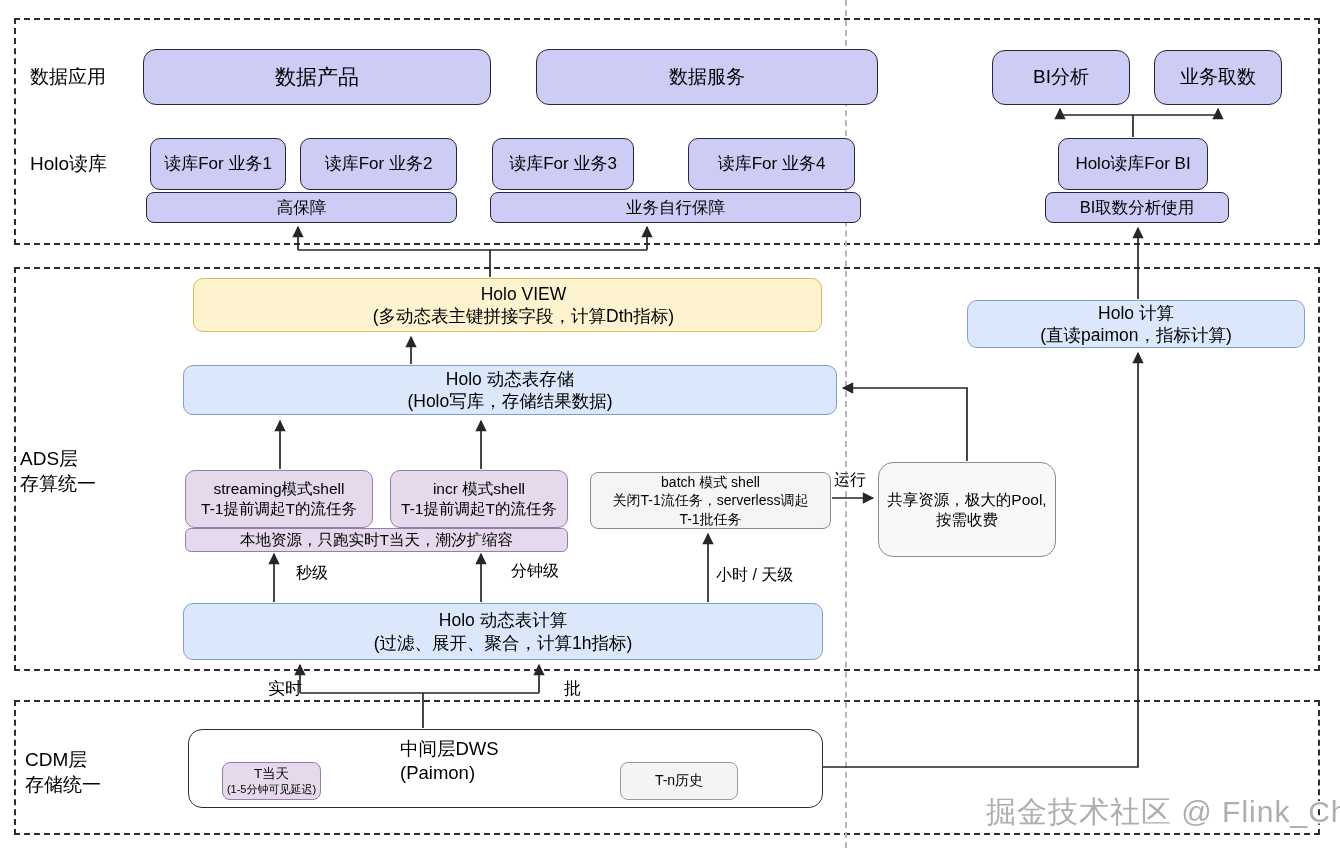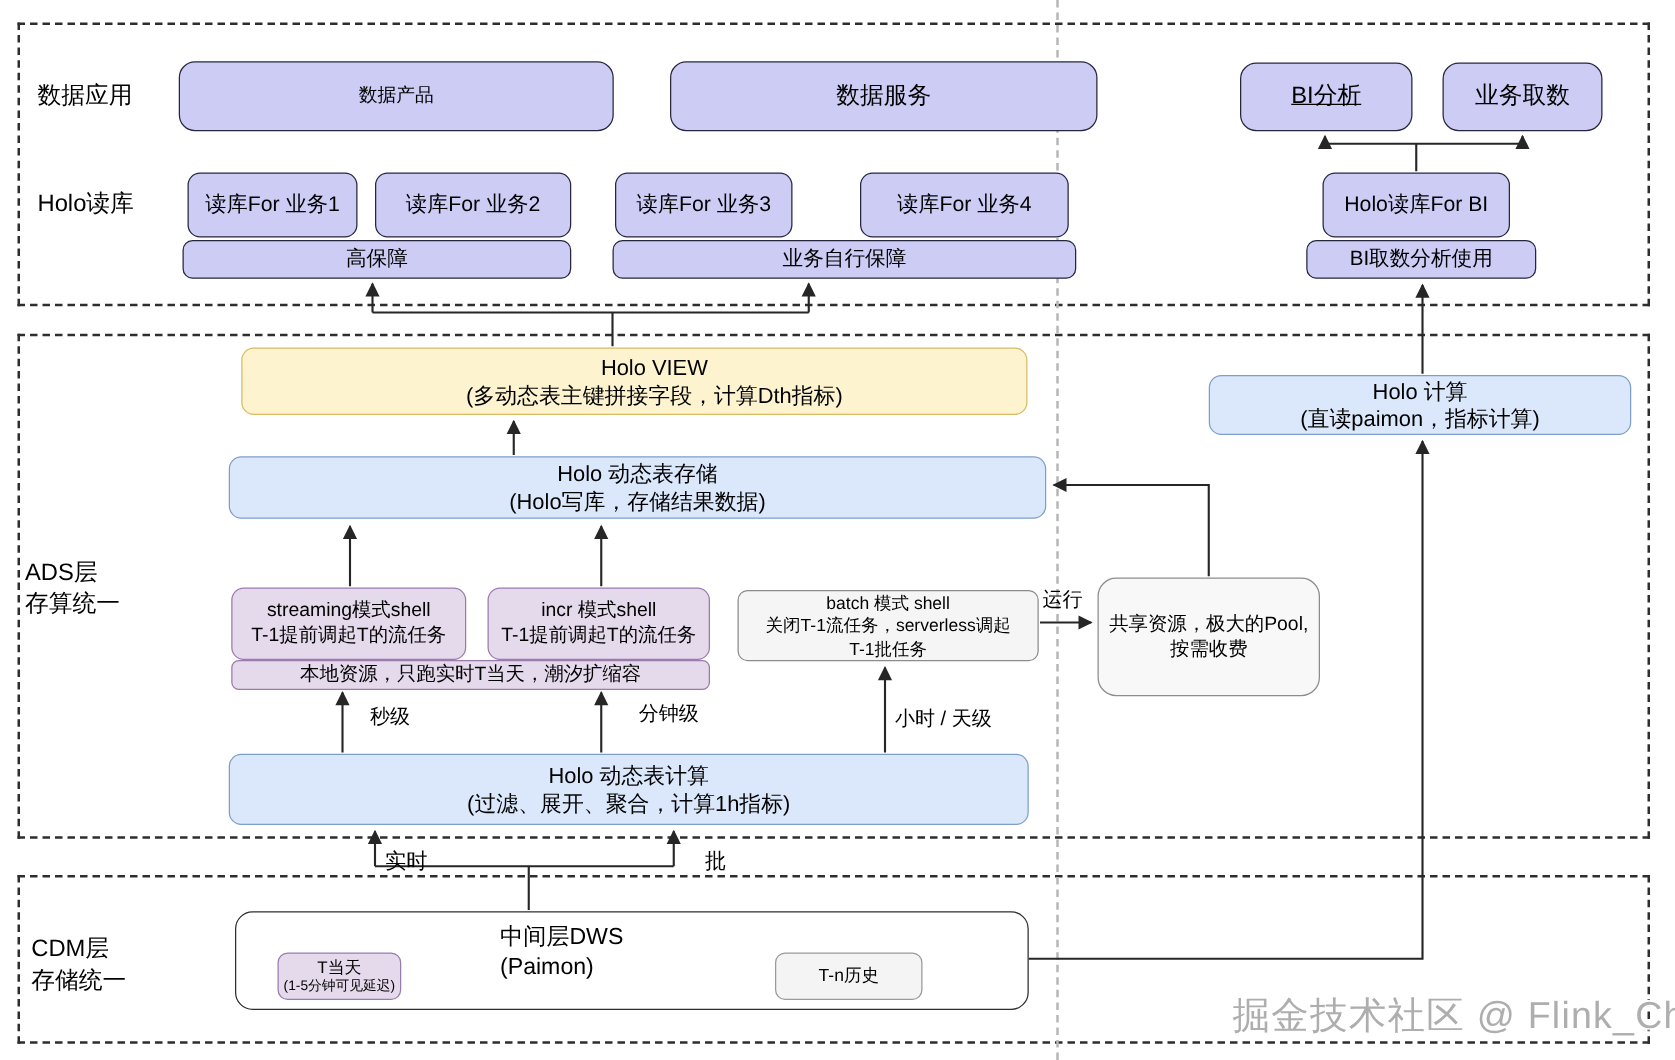--- a/index.html
+++ b/index.html
@@ -87,27 +87,27 @@
   <div class="layer-label" style="left:30px;top:151px;width:110px;">Holo读库</div>
   <div class="layer-label" style="left:20px;top:446px;width:100px;">
     <span>ADS层</span><br>
     <span>存算统一</span>
   </div>
   <div class="layer-label" style="left:25px;top:747px;width:100px;">
     <span>CDM层</span><br>
     <span>存储统一</span>
   </div>
 
-  <div class="box lavender" style="left:143px;top:49px;width:348px;height:56px;font-size:15px;border-radius:13px;">
+  <div class="box lavender" style="left:143px;top:49px;width:348px;height:56px;font-size:21px;border-radius:13px;">
     <span>数据产品</span>
   </div>
   <div class="box lavender" style="left:536px;top:49px;width:342px;height:56px;font-size:19px;border-radius:13px;">
     <span>数据服务</span>
   </div>
-  <div class="box lavender" style="left:992px;top:50px;width:138px;height:55px;font-size:19px;border-radius:13px;text-decoration:underline;">
+  <div class="box lavender" style="left:992px;top:50px;width:138px;height:55px;font-size:19px;border-radius:13px;">
     <span>BI分析</span>
   </div>
   <div class="box lavender" style="left:1154px;top:50px;width:128px;height:55px;font-size:19px;border-radius:13px;">
     <span>业务取数</span>
   </div>
 
   <div class="box lavender" style="left:150px;top:138px;width:136px;height:52px;">
     <span>读库For 业务1</span>
   </div>
   <div class="box lavender" style="left:300px;top:138px;width:157px;height:52px;">
@@ -180,18 +180,18 @@
     <span>(Paimon)</span>
   </div>
   <div class="box purple" style="left:222px;top:762px;width:99px;height:38px;font-size:13.5px;border-radius:8px;line-height:1.2;">
     <span>T当天</span>
     <span style="font-size:11px;">(1-5分钟可见延迟)</span>
   </div>
   <div class="box grayb" style="left:620px;top:762px;width:118px;height:38px;font-size:14px;border-radius:8px;background:#f4f4f4;border-color:#9a9a9a;">
     <span>T-n历史</span>
   </div>
 
-  <div class="flow-label" style="left:268px;top:677px;font-size:17px;margin-left:40px;">实时</div>
+  <div class="flow-label" style="left:268px;top:677px;font-size:17px;">实时</div>
   <div class="flow-label" style="left:564px;top:677px;font-size:17px;">批</div>
 
   <div class="watermark">掘金技术社区 @ Flink_China</div>
 
 </div>
 
 </body></html>

